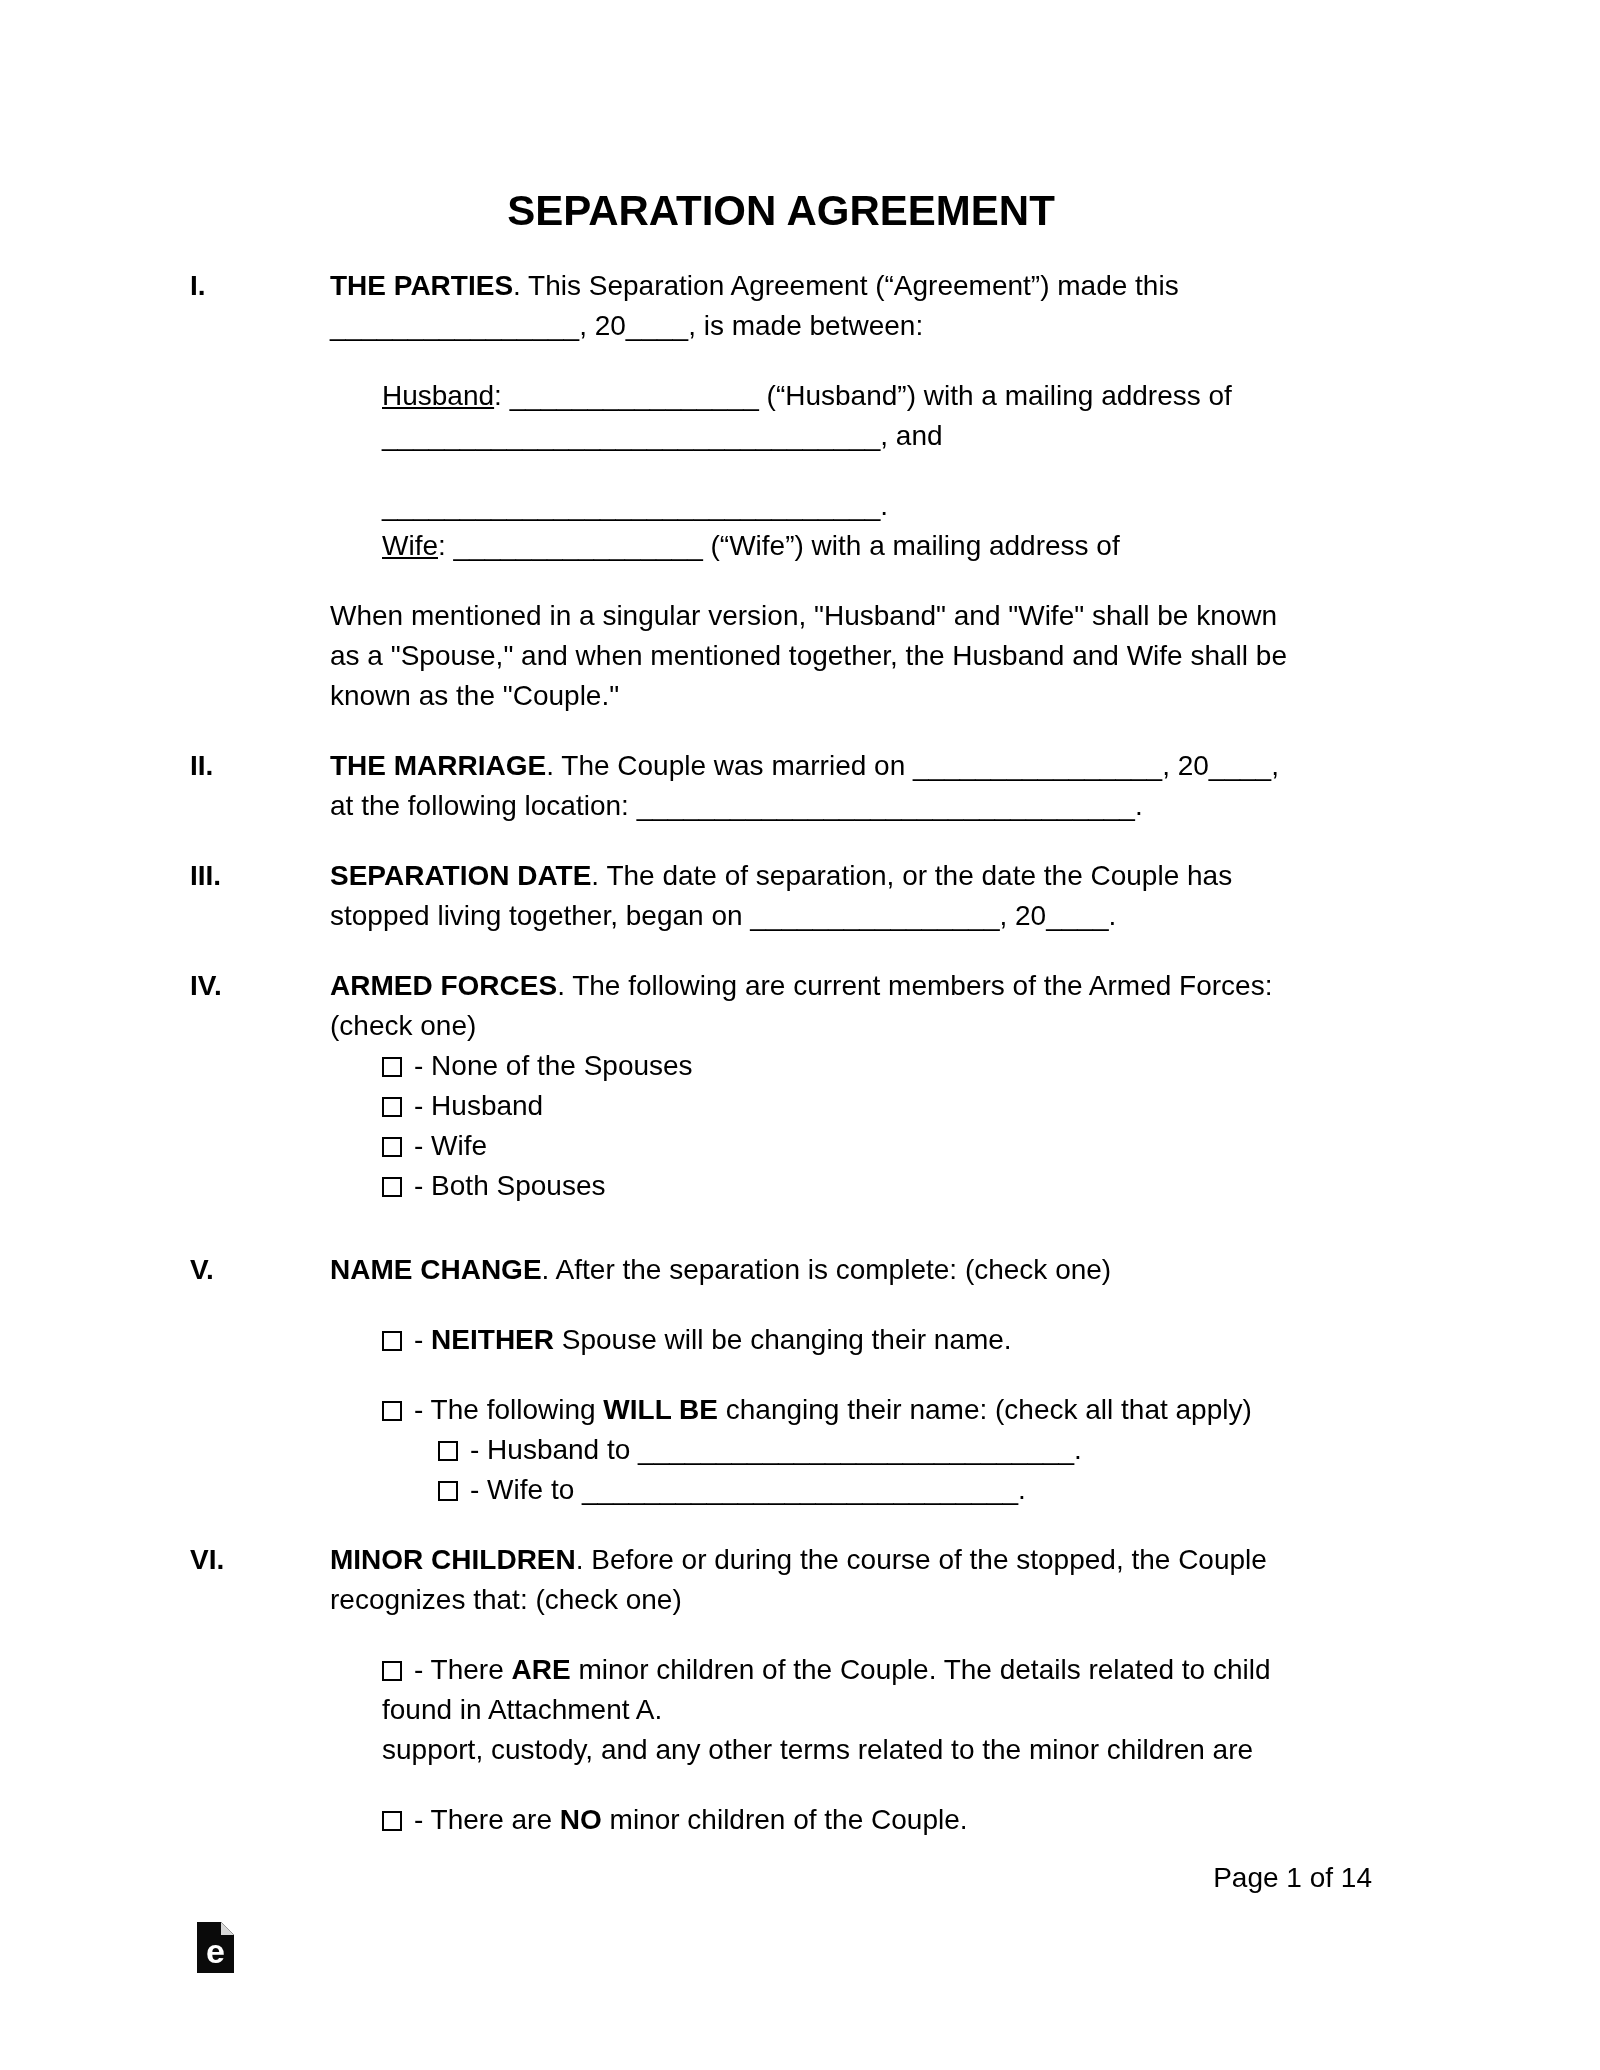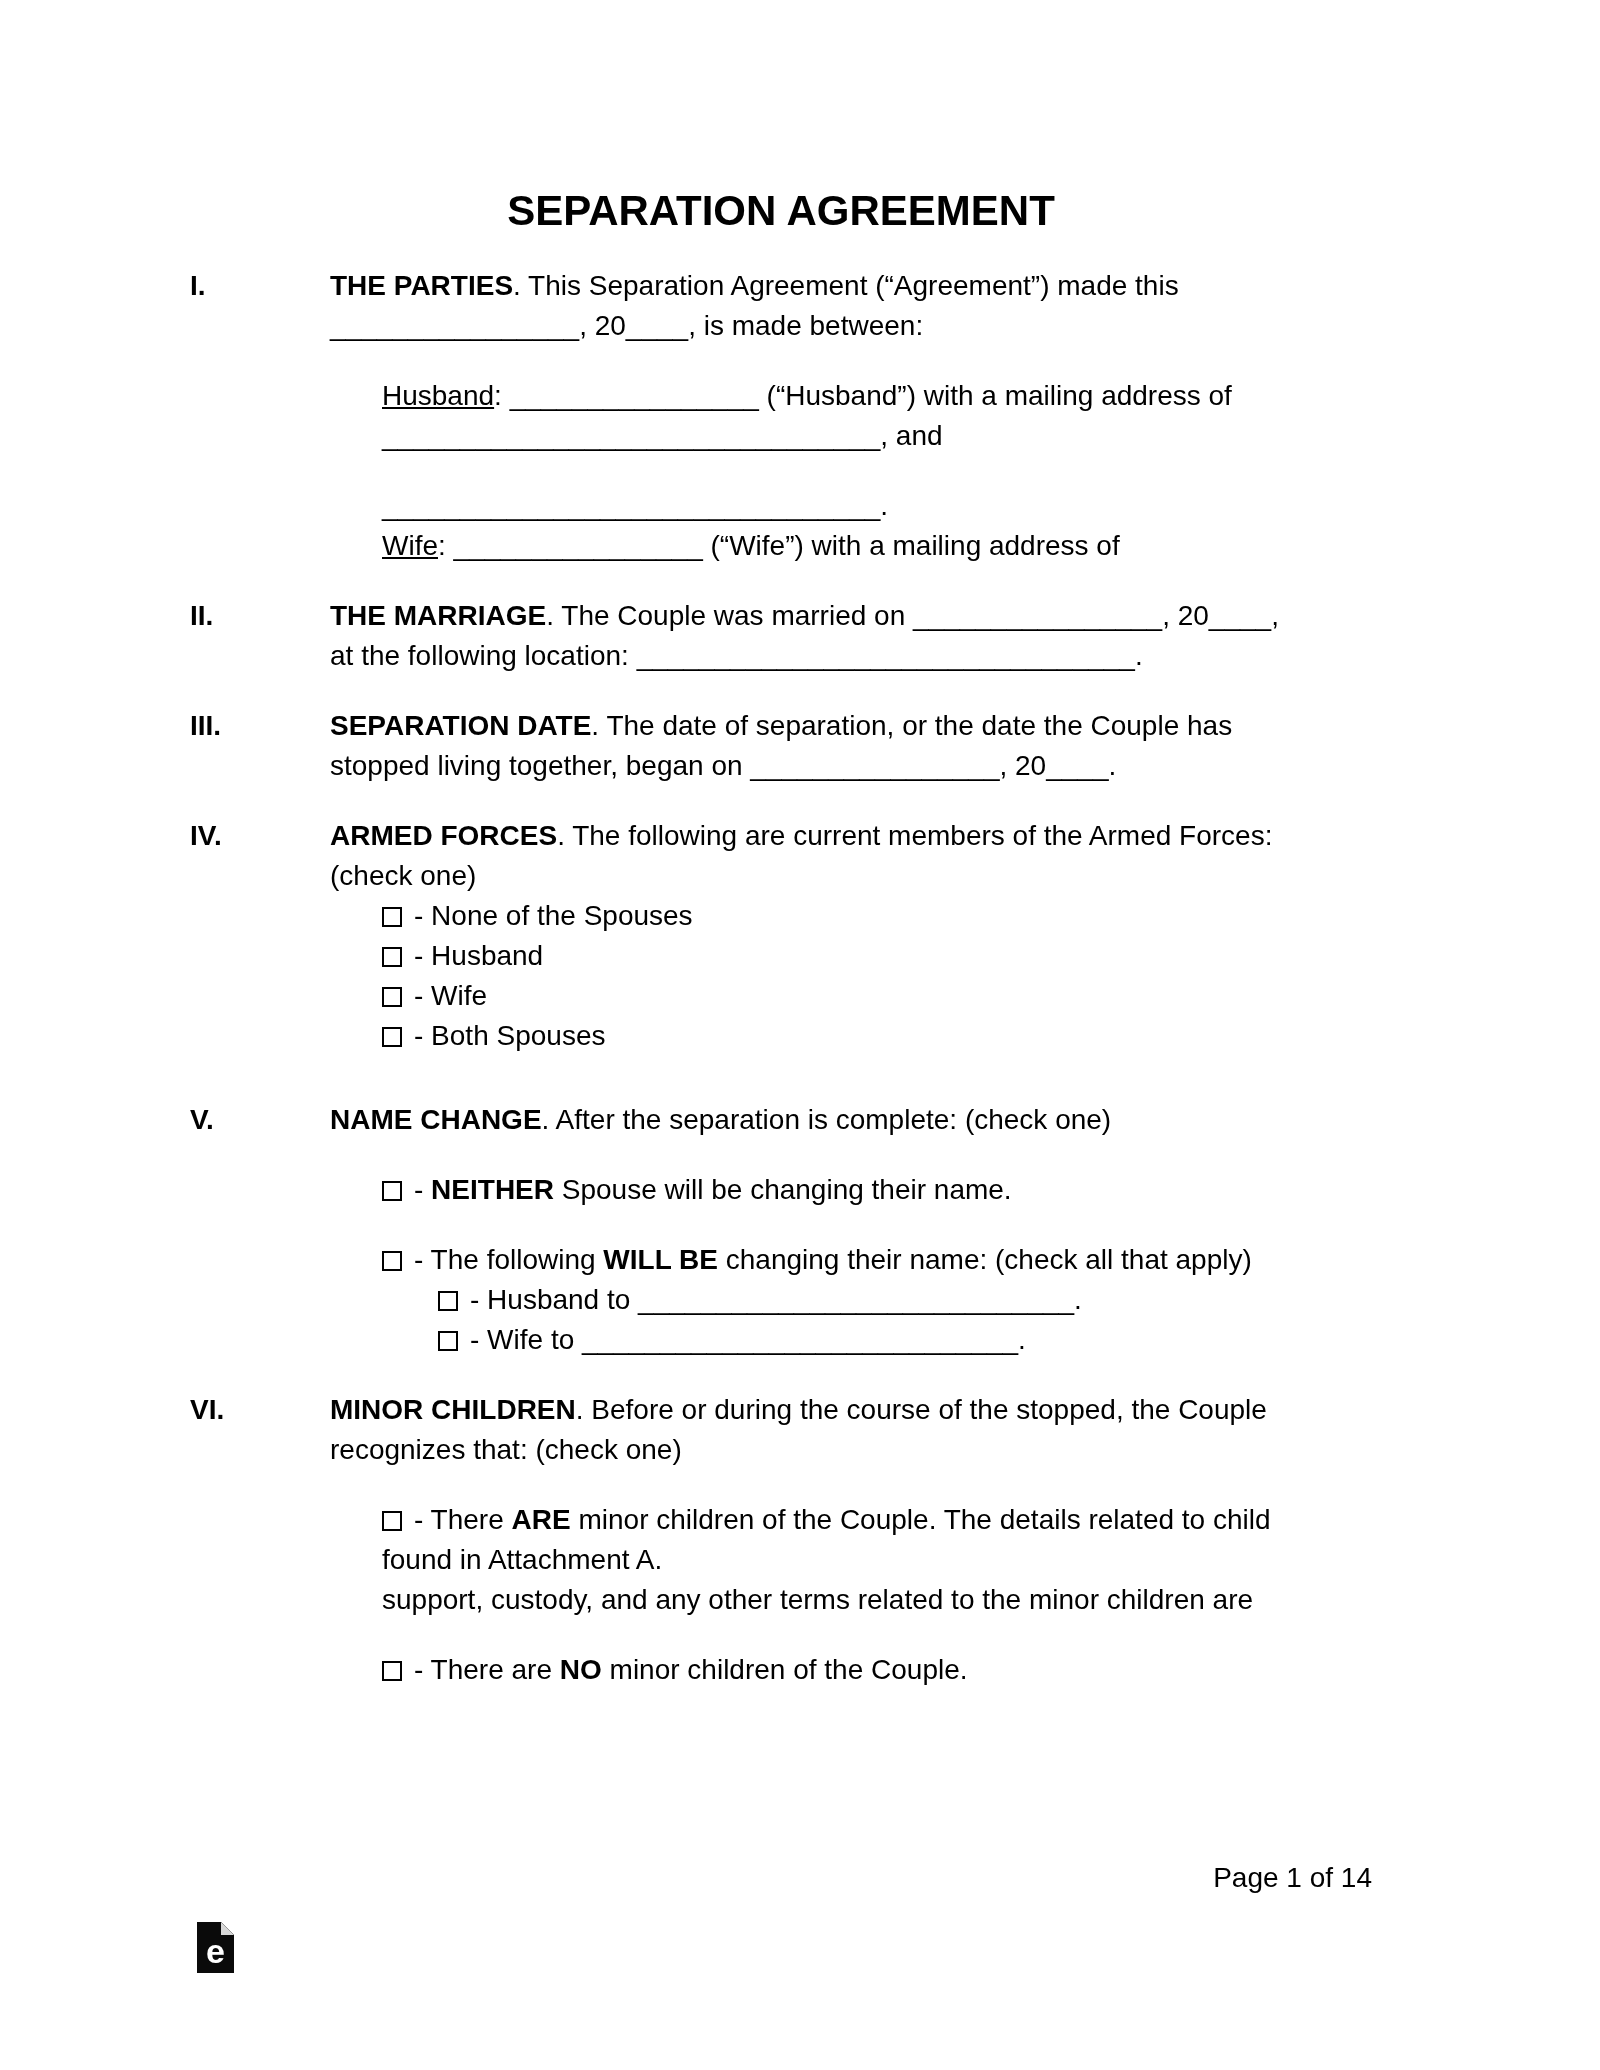--- a/index.html
+++ b/index.html
@@ -101,20 +101,25 @@
       <div class="para indent">
         <div class="line"><span class="u">Husband</span><span>: ________________ (“Husband”) with a mailing address of</span></div>
         <div class="line">________________________________, and</div>
       </div>
 
       <div class="para indent">
         <div class="line">________________________________.</div>
         <div class="line"><span class="u">Wife</span><span>: ________________ (“Wife”) with a mailing address of</span></div>
       </div>
 
+      <div class="para">
+        <div class="line">When mentioned in a singular version, "Husband" and "Wife" shall be known</div>
+        <div class="line">as a "Spouse," and when mentioned together, the Husband and Wife shall be</div>
+        <div class="line">known as the "Couple."</div>
+      </div>
     </div>
   </div>
 
   <div class="sec">
     <div class="num">II.</div>
     <div>
       <div class="line"><span class="b">THE MARRIAGE</span><span>. The Couple was married on ________________, 20____,</span></div>
       <div class="line">at the following location: ________________________________.</div>
     </div>
   </div>

